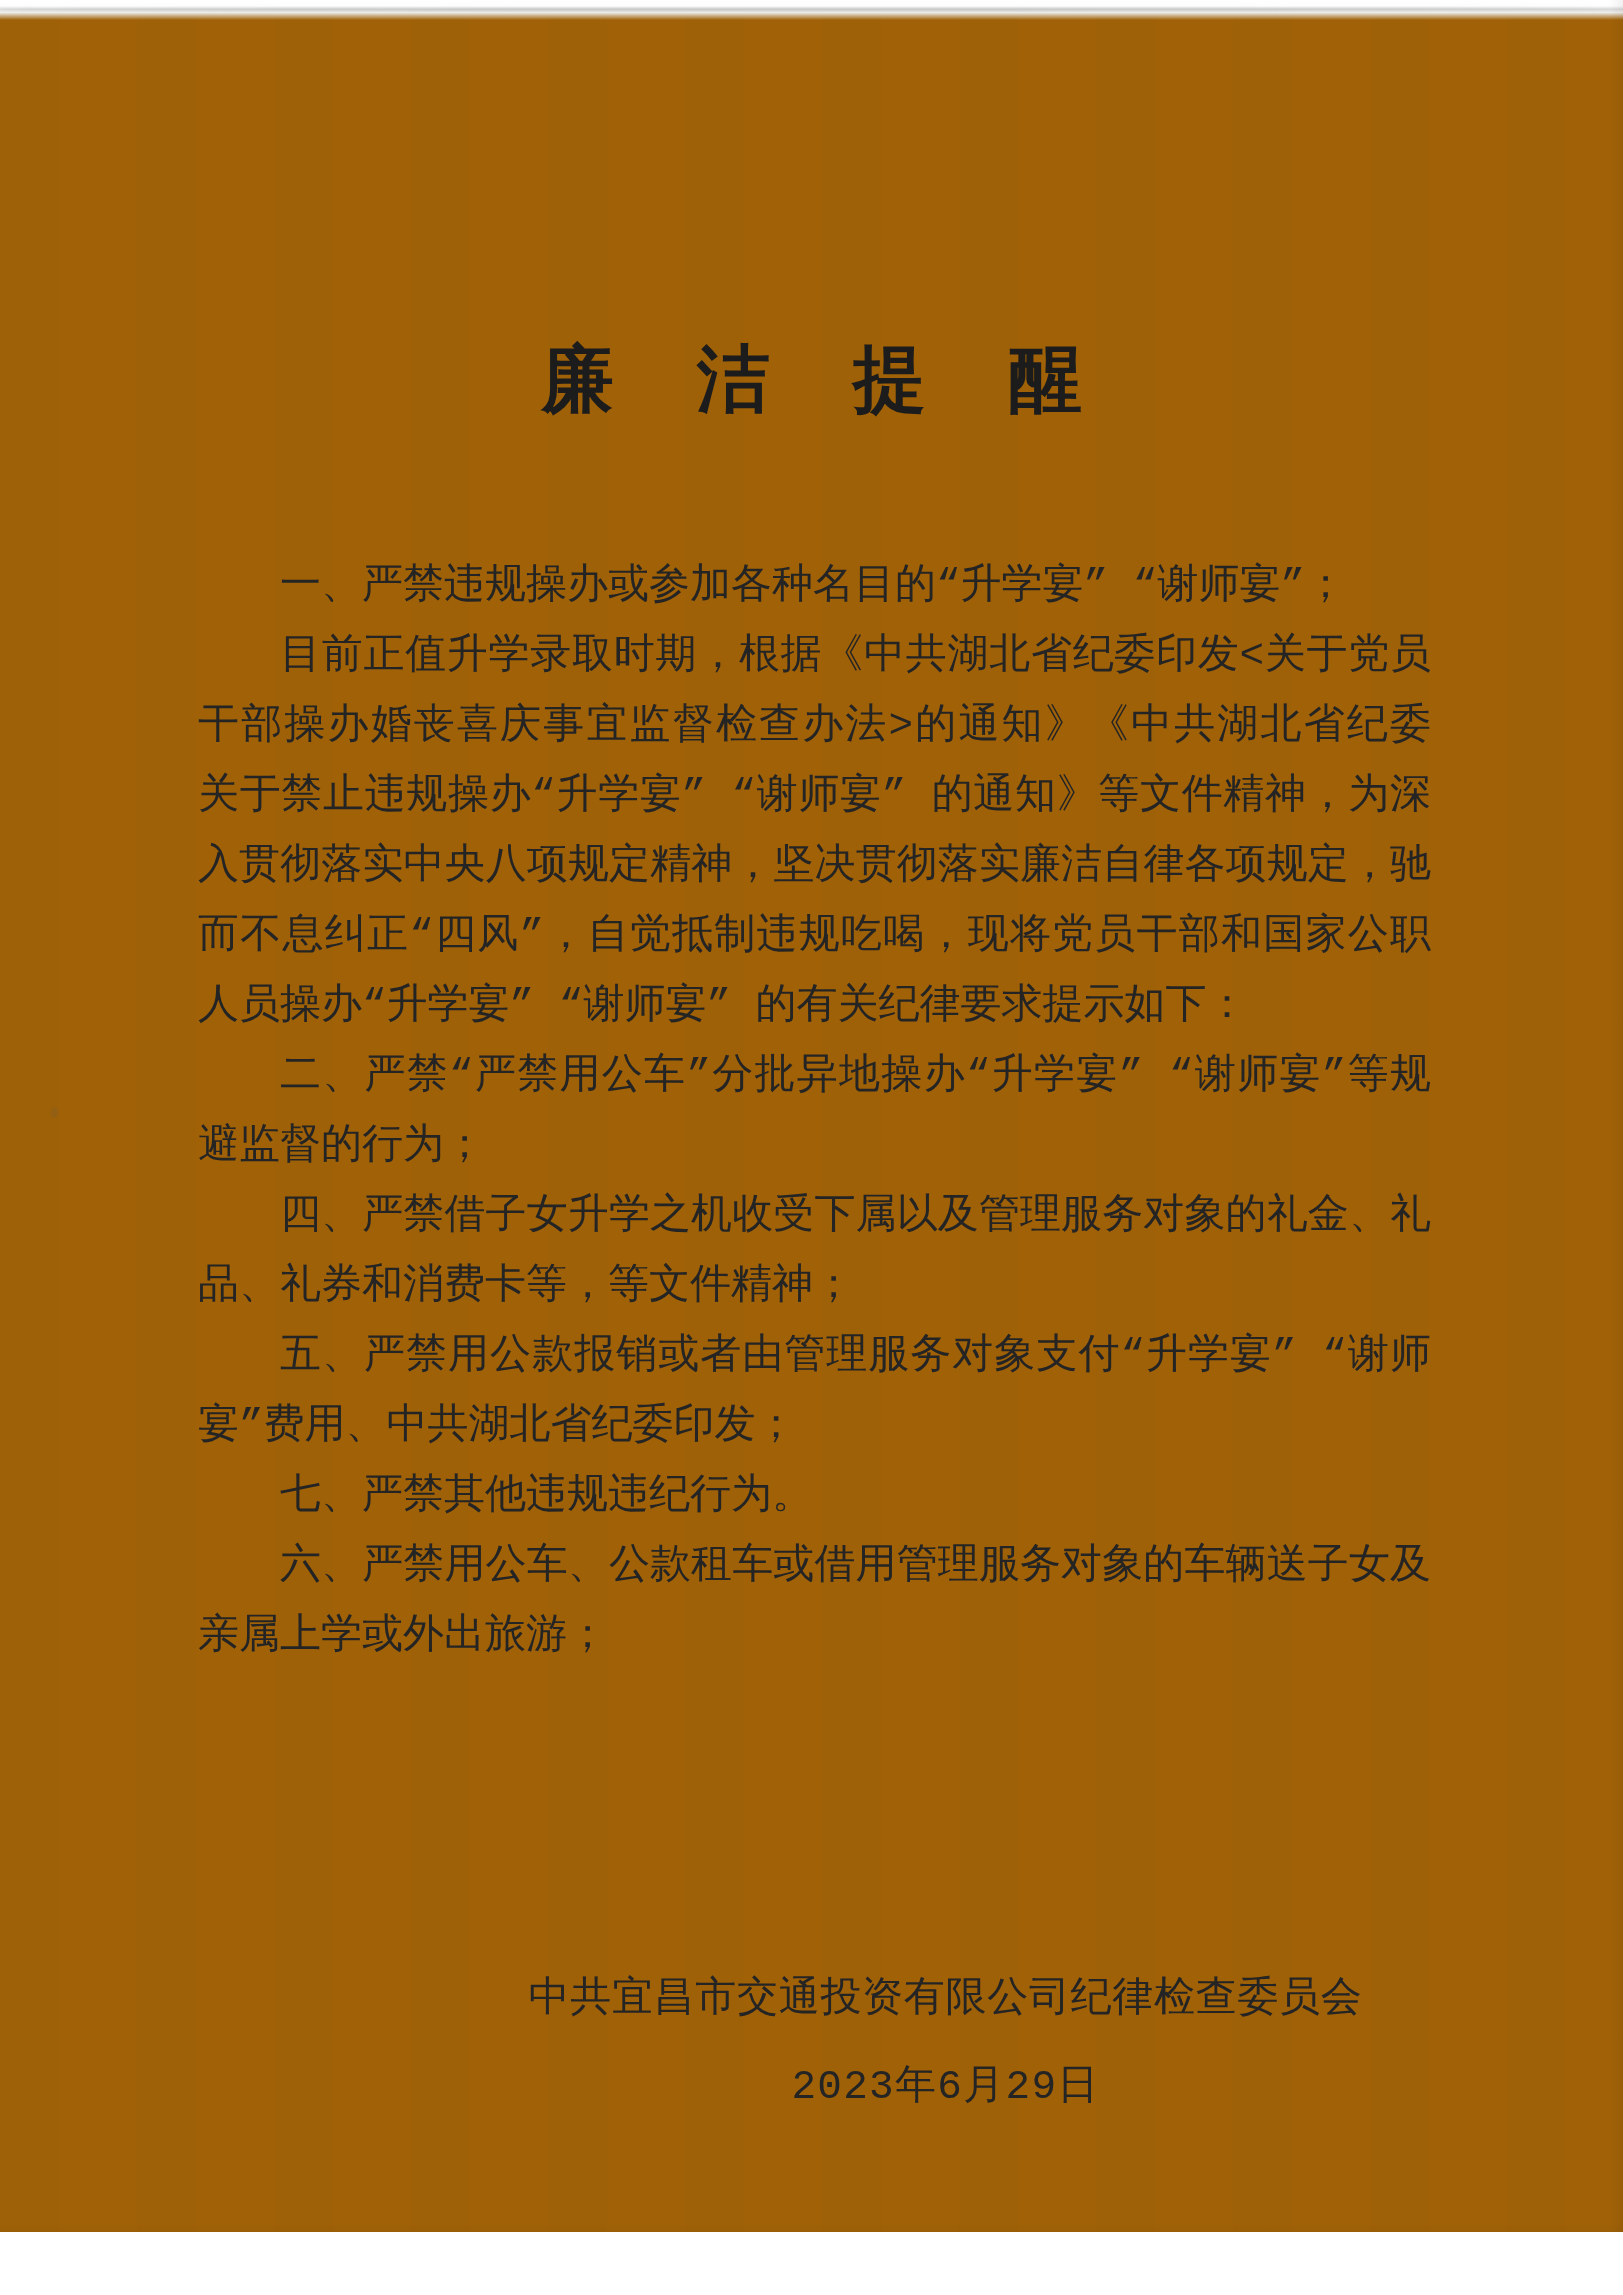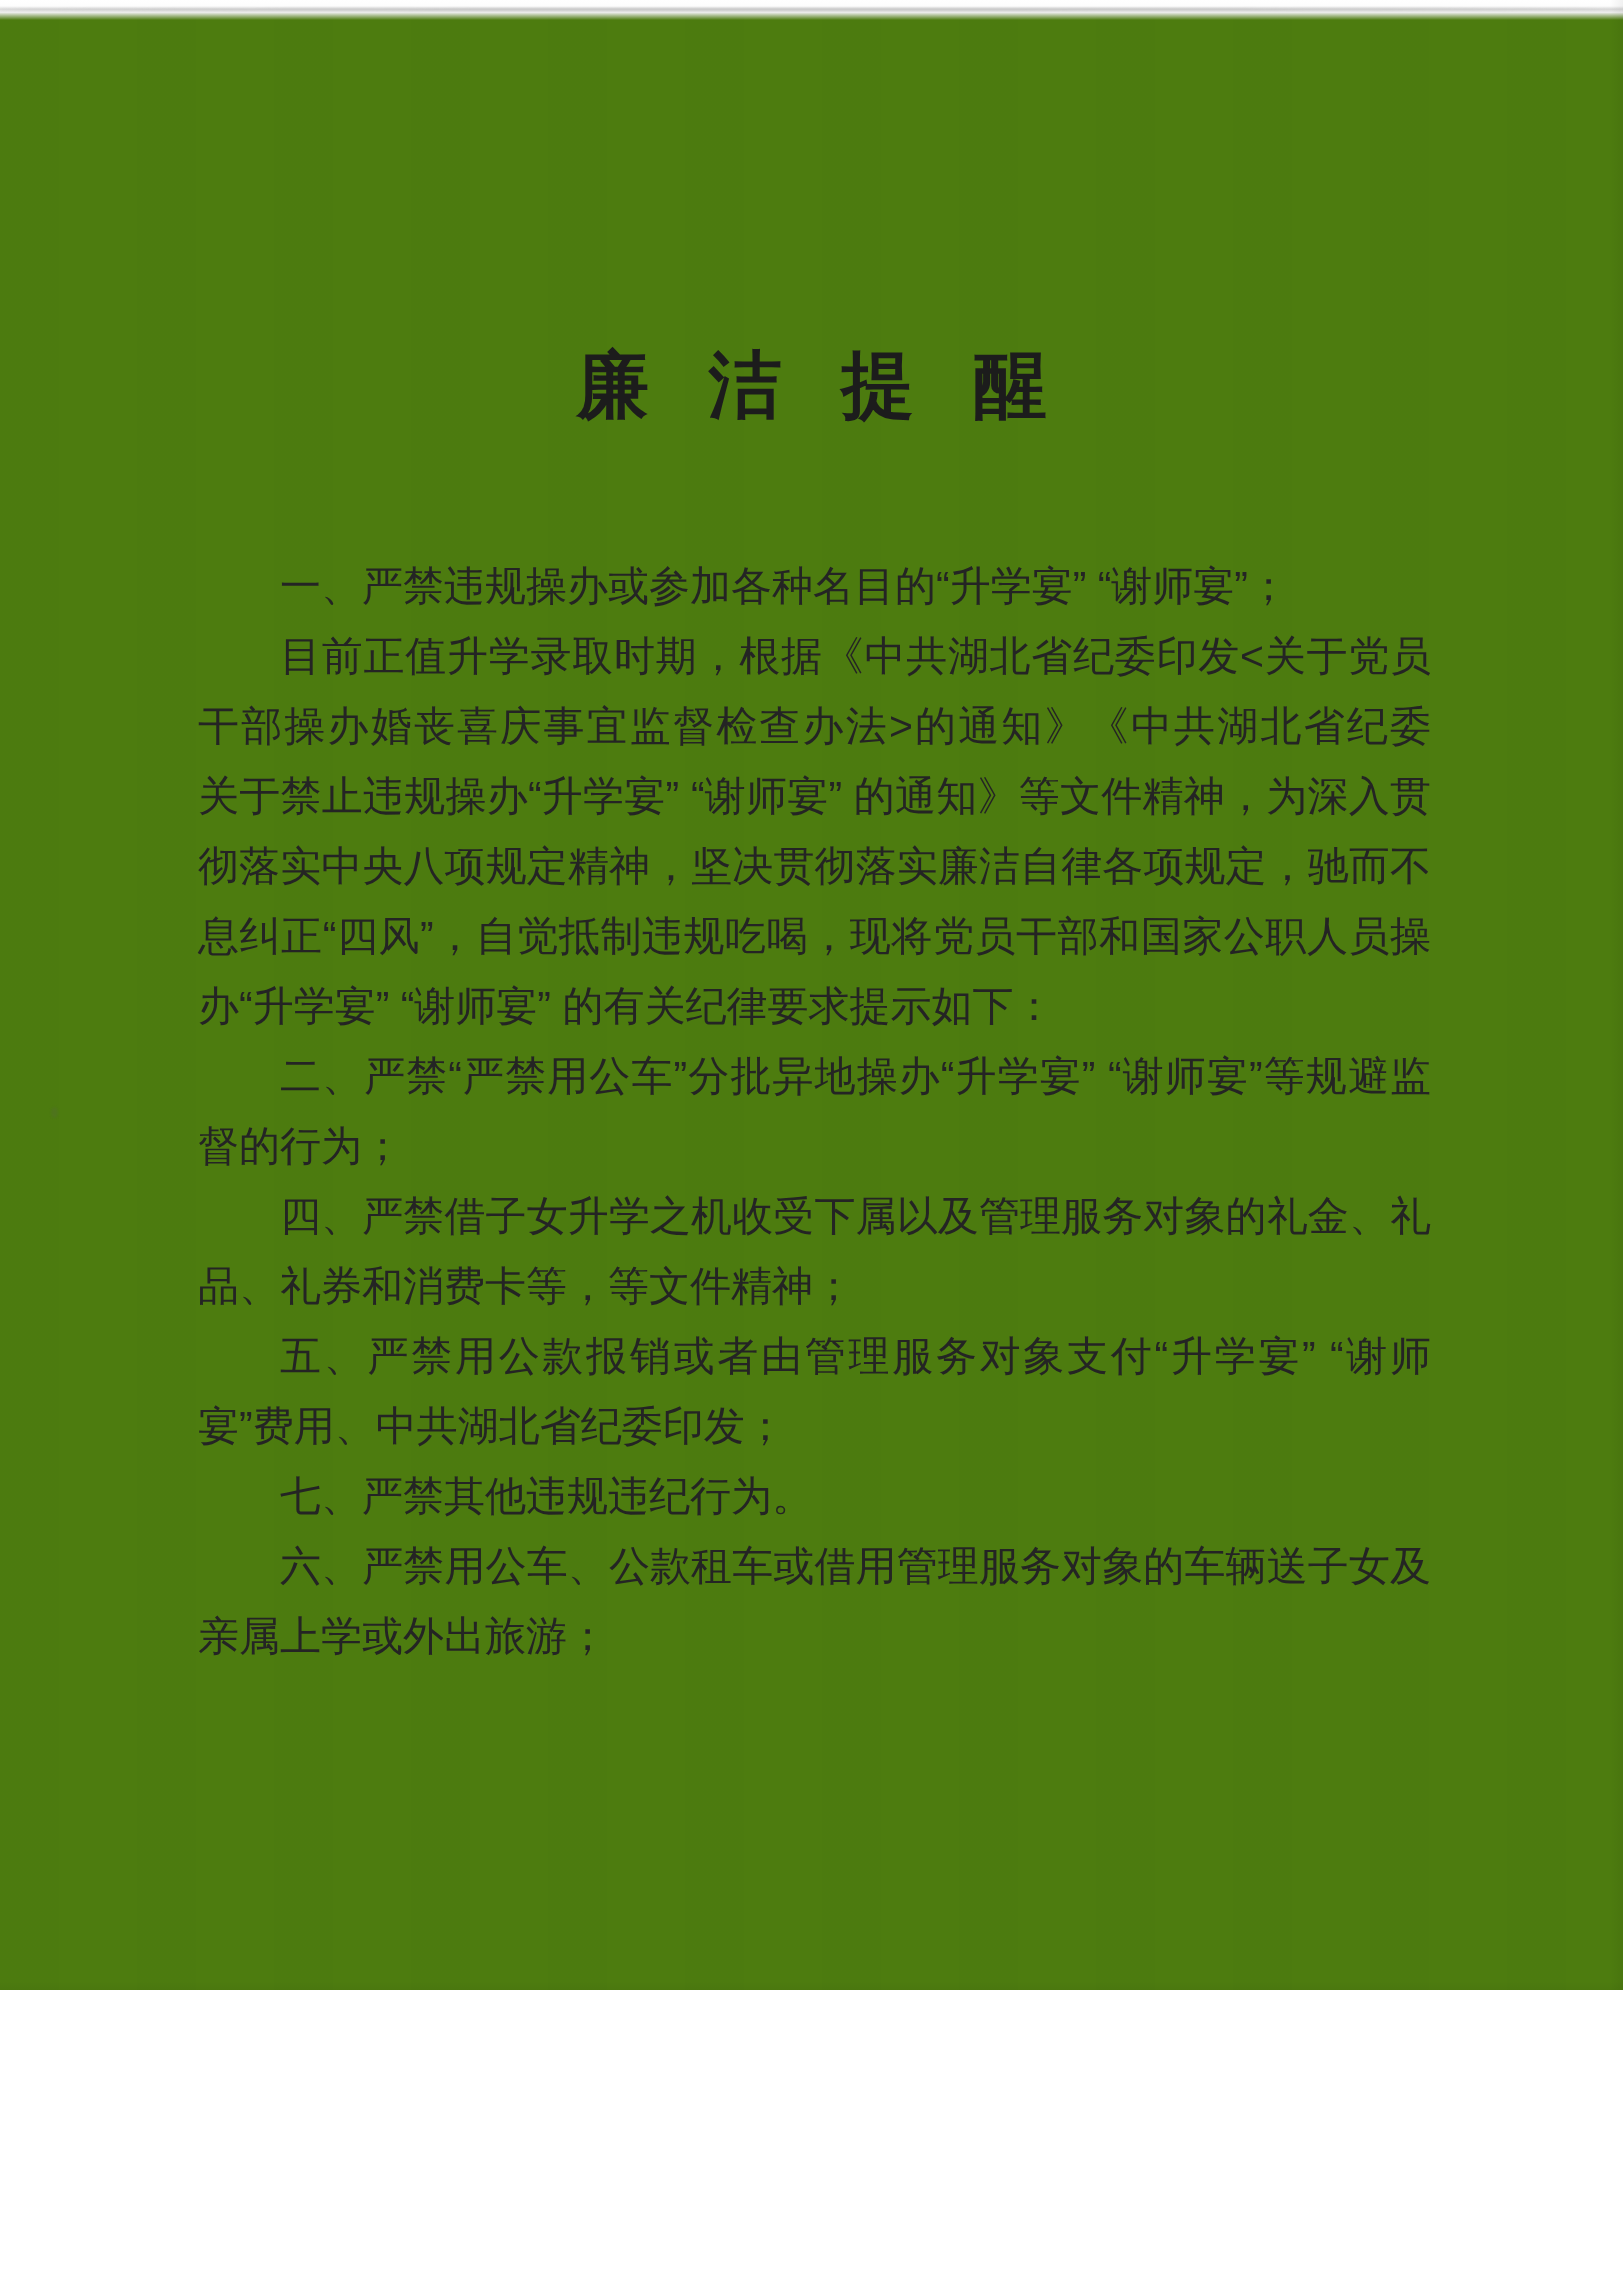--- a/index.html
+++ b/index.html
@@ -3,24 +3,24 @@
 <meta charset="utf-8">
 <style>
   html, body {
     margin: 0;
     padding: 0;
     background: #ffffff;
   }
   .page {
     position: relative;
     width: 1623px;
-    height: 1990px;
-    background: #4d7c0f;
+    height: 2232px;
+    background: #a16207;
     overflow: hidden;
-    font-family: Liberation Sans, sans-serif;
+    font-family: Liberation Mono, monospace;
   }
   
   .scan-texture {
     position: absolute;
     inset: 0;
     background: repeating-linear-gradient(
       90deg,
       rgba(0,0,0,0.012) 0px, rgba(0,0,0,0.012) 59px,
       rgba(0,0,0,0) 59px, rgba(0,0,0,0) 137px
     );
@@ -139,17 +139,18 @@
     <p>一、严禁违规操办或参加各种名目的“升学宴” “谢师宴”；</p>
     <p>目前正值升学录取时期，根据《中共湖北省纪委印发&lt;关于党员干部操办婚丧喜庆事宜监督检查办法&gt;的通知》《中共湖北省纪委　关于禁止违规操办“升学宴” “谢师宴” 的通知》等文件精神，为深入贯彻落实中央八项规定精神，坚决贯彻落实廉洁自律各项规定，驰而不息纠正“四风”，自觉抵制违规吃喝，现将党员干部和国家公职人员操办“升学宴” “谢师宴” 的有关纪律要求提示如下：</p>
     <p>二、严禁“严禁用公车”分批异地操办“升学宴” “谢师宴”等规避监督的行为；</p>
     <p>四、严禁借子女升学之机收受下属以及管理服务对象的礼金、礼品、礼券和消费卡等，等文件精神；</p>
     <p>五、严禁用公款报销或者由管理服务对象支付“升学宴” “谢师宴”费用、中共湖北省纪委印发；</p>
     <p>七、严禁其他违规违纪行为。</p>
     <p>六、严禁用公车、公款租车或借用管理服务对象的车辆送子女及亲属上学或外出旅游；</p>
   </div>
 
   <div class="closing">
+    <div class="signature">中共宜昌市交通投资有限公司纪律检查委员会</div>
     <div class="doc-date">2023年6月29日</div>
   </div>
 
 </div>
 
 
 </body></html>

